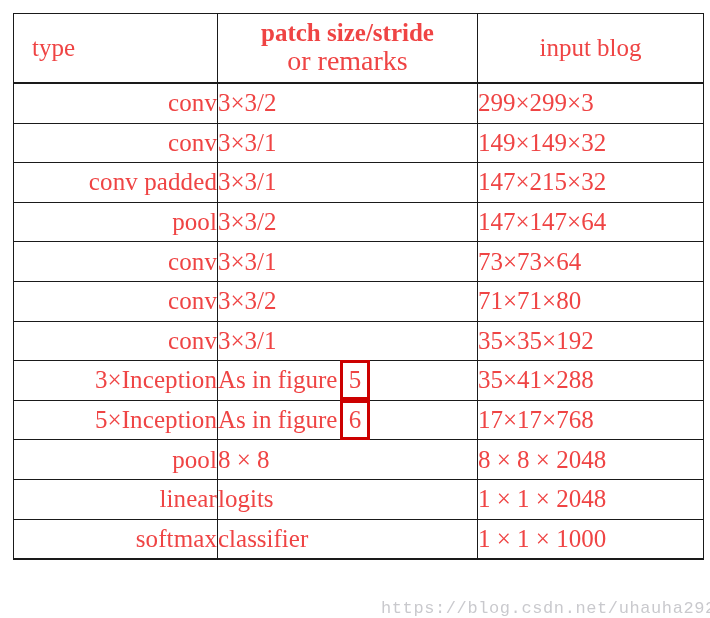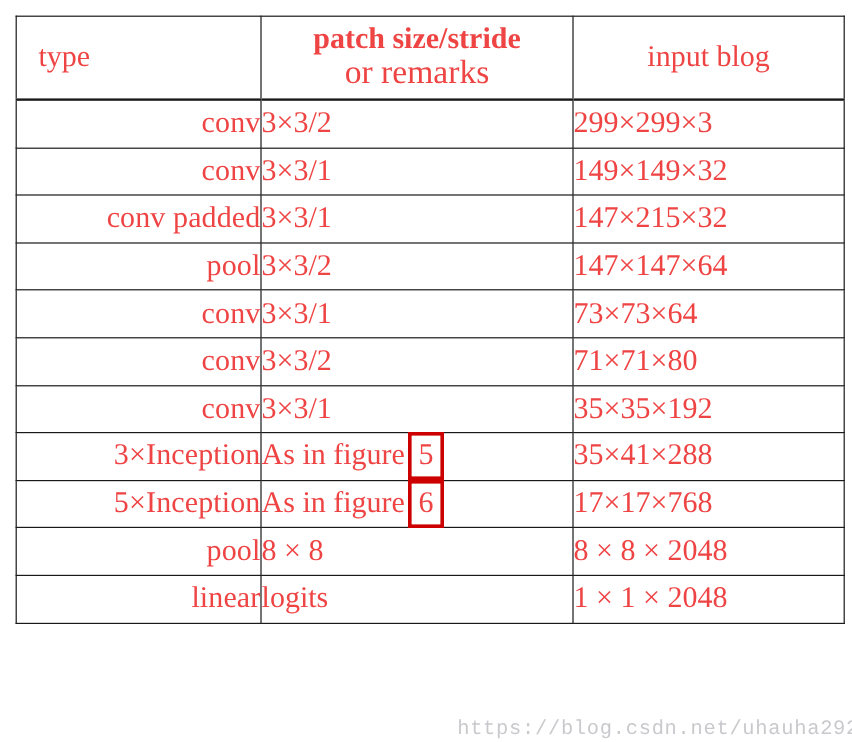--- a/index.html
+++ b/index.html
@@ -197,18 +197,23 @@
         <tr>
           <td class="cell-type">pool</td>
           <td class="cell-patch">8 × 8</td>
           <td class="cell-input">8 × 8 × 2048</td>
         </tr>
         <tr>
           <td class="cell-type">linear</td>
           <td class="cell-patch">logits</td>
           <td class="cell-input">1 × 1 × 2048</td>
         </tr>
+        <tr class="last-body-row">
+          <td class="cell-type">softmax</td>
+          <td class="cell-patch">classifier</td>
+          <td class="cell-input">1 × 1 × 1000</td>
+        </tr>
       </tbody>
   </table>
 
   <div class="watermark">https://blog.csdn.net/uhauha2929</div>
 
 </div>
 
 </body></html>

